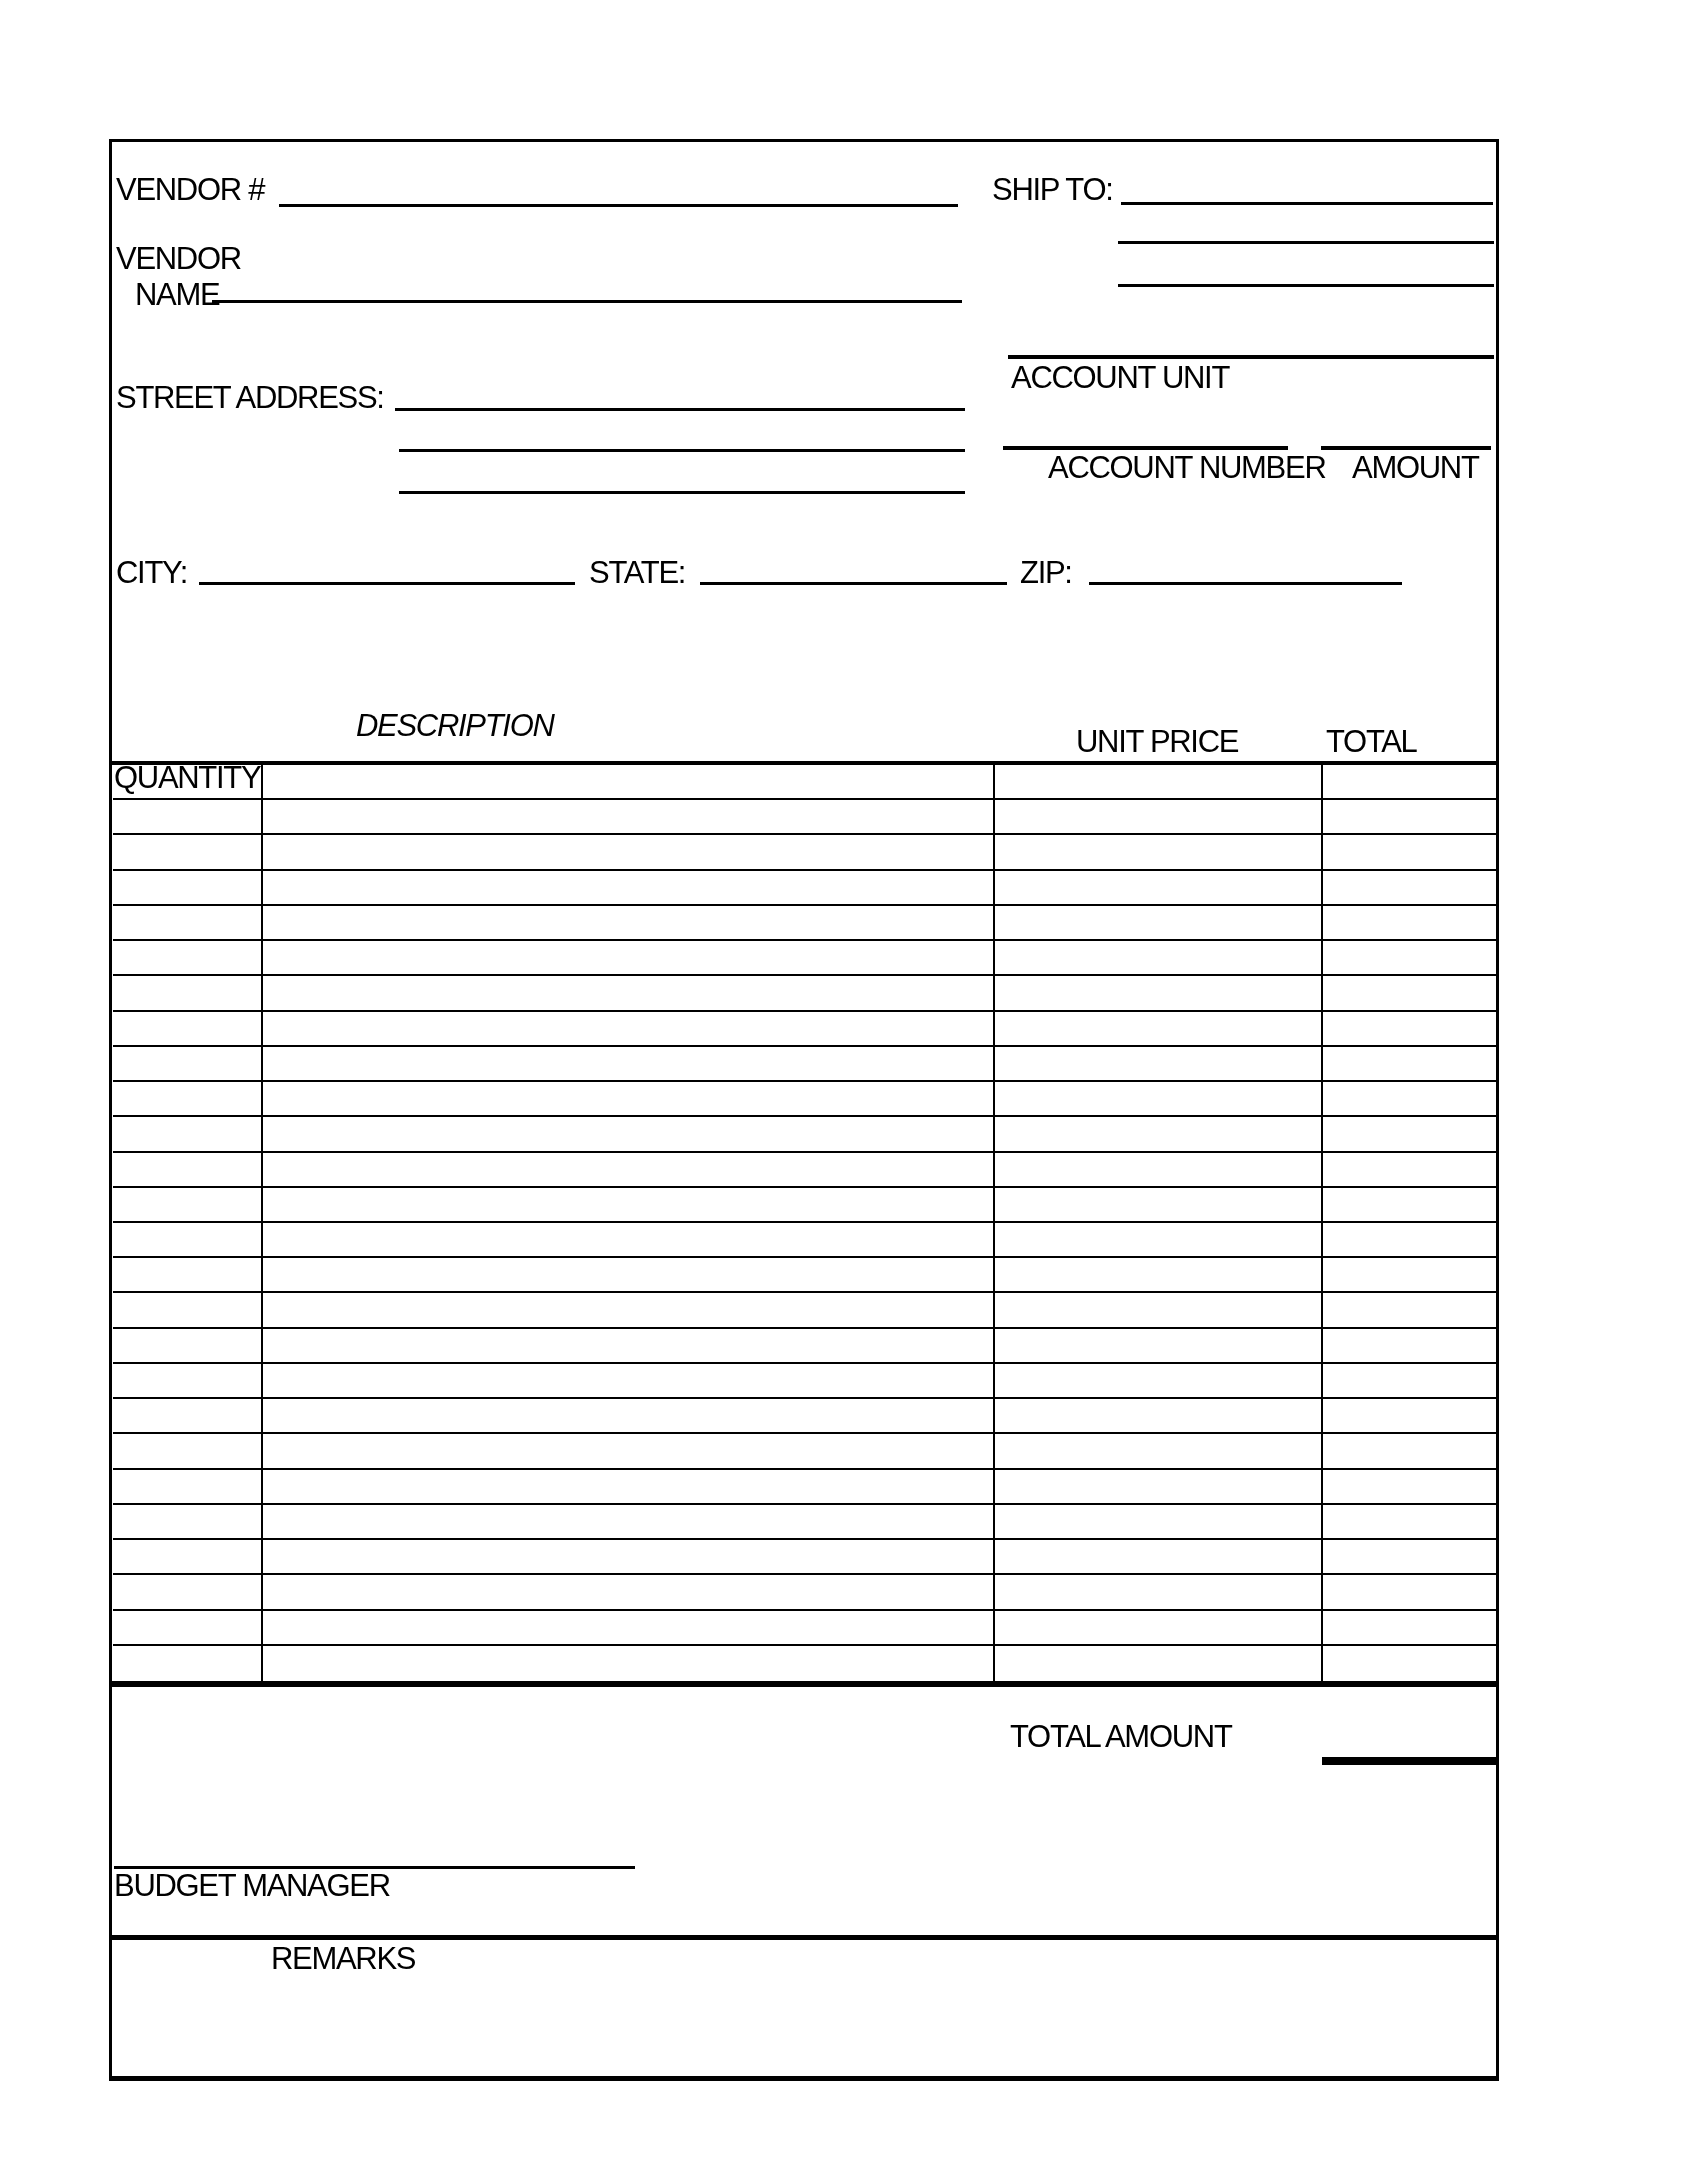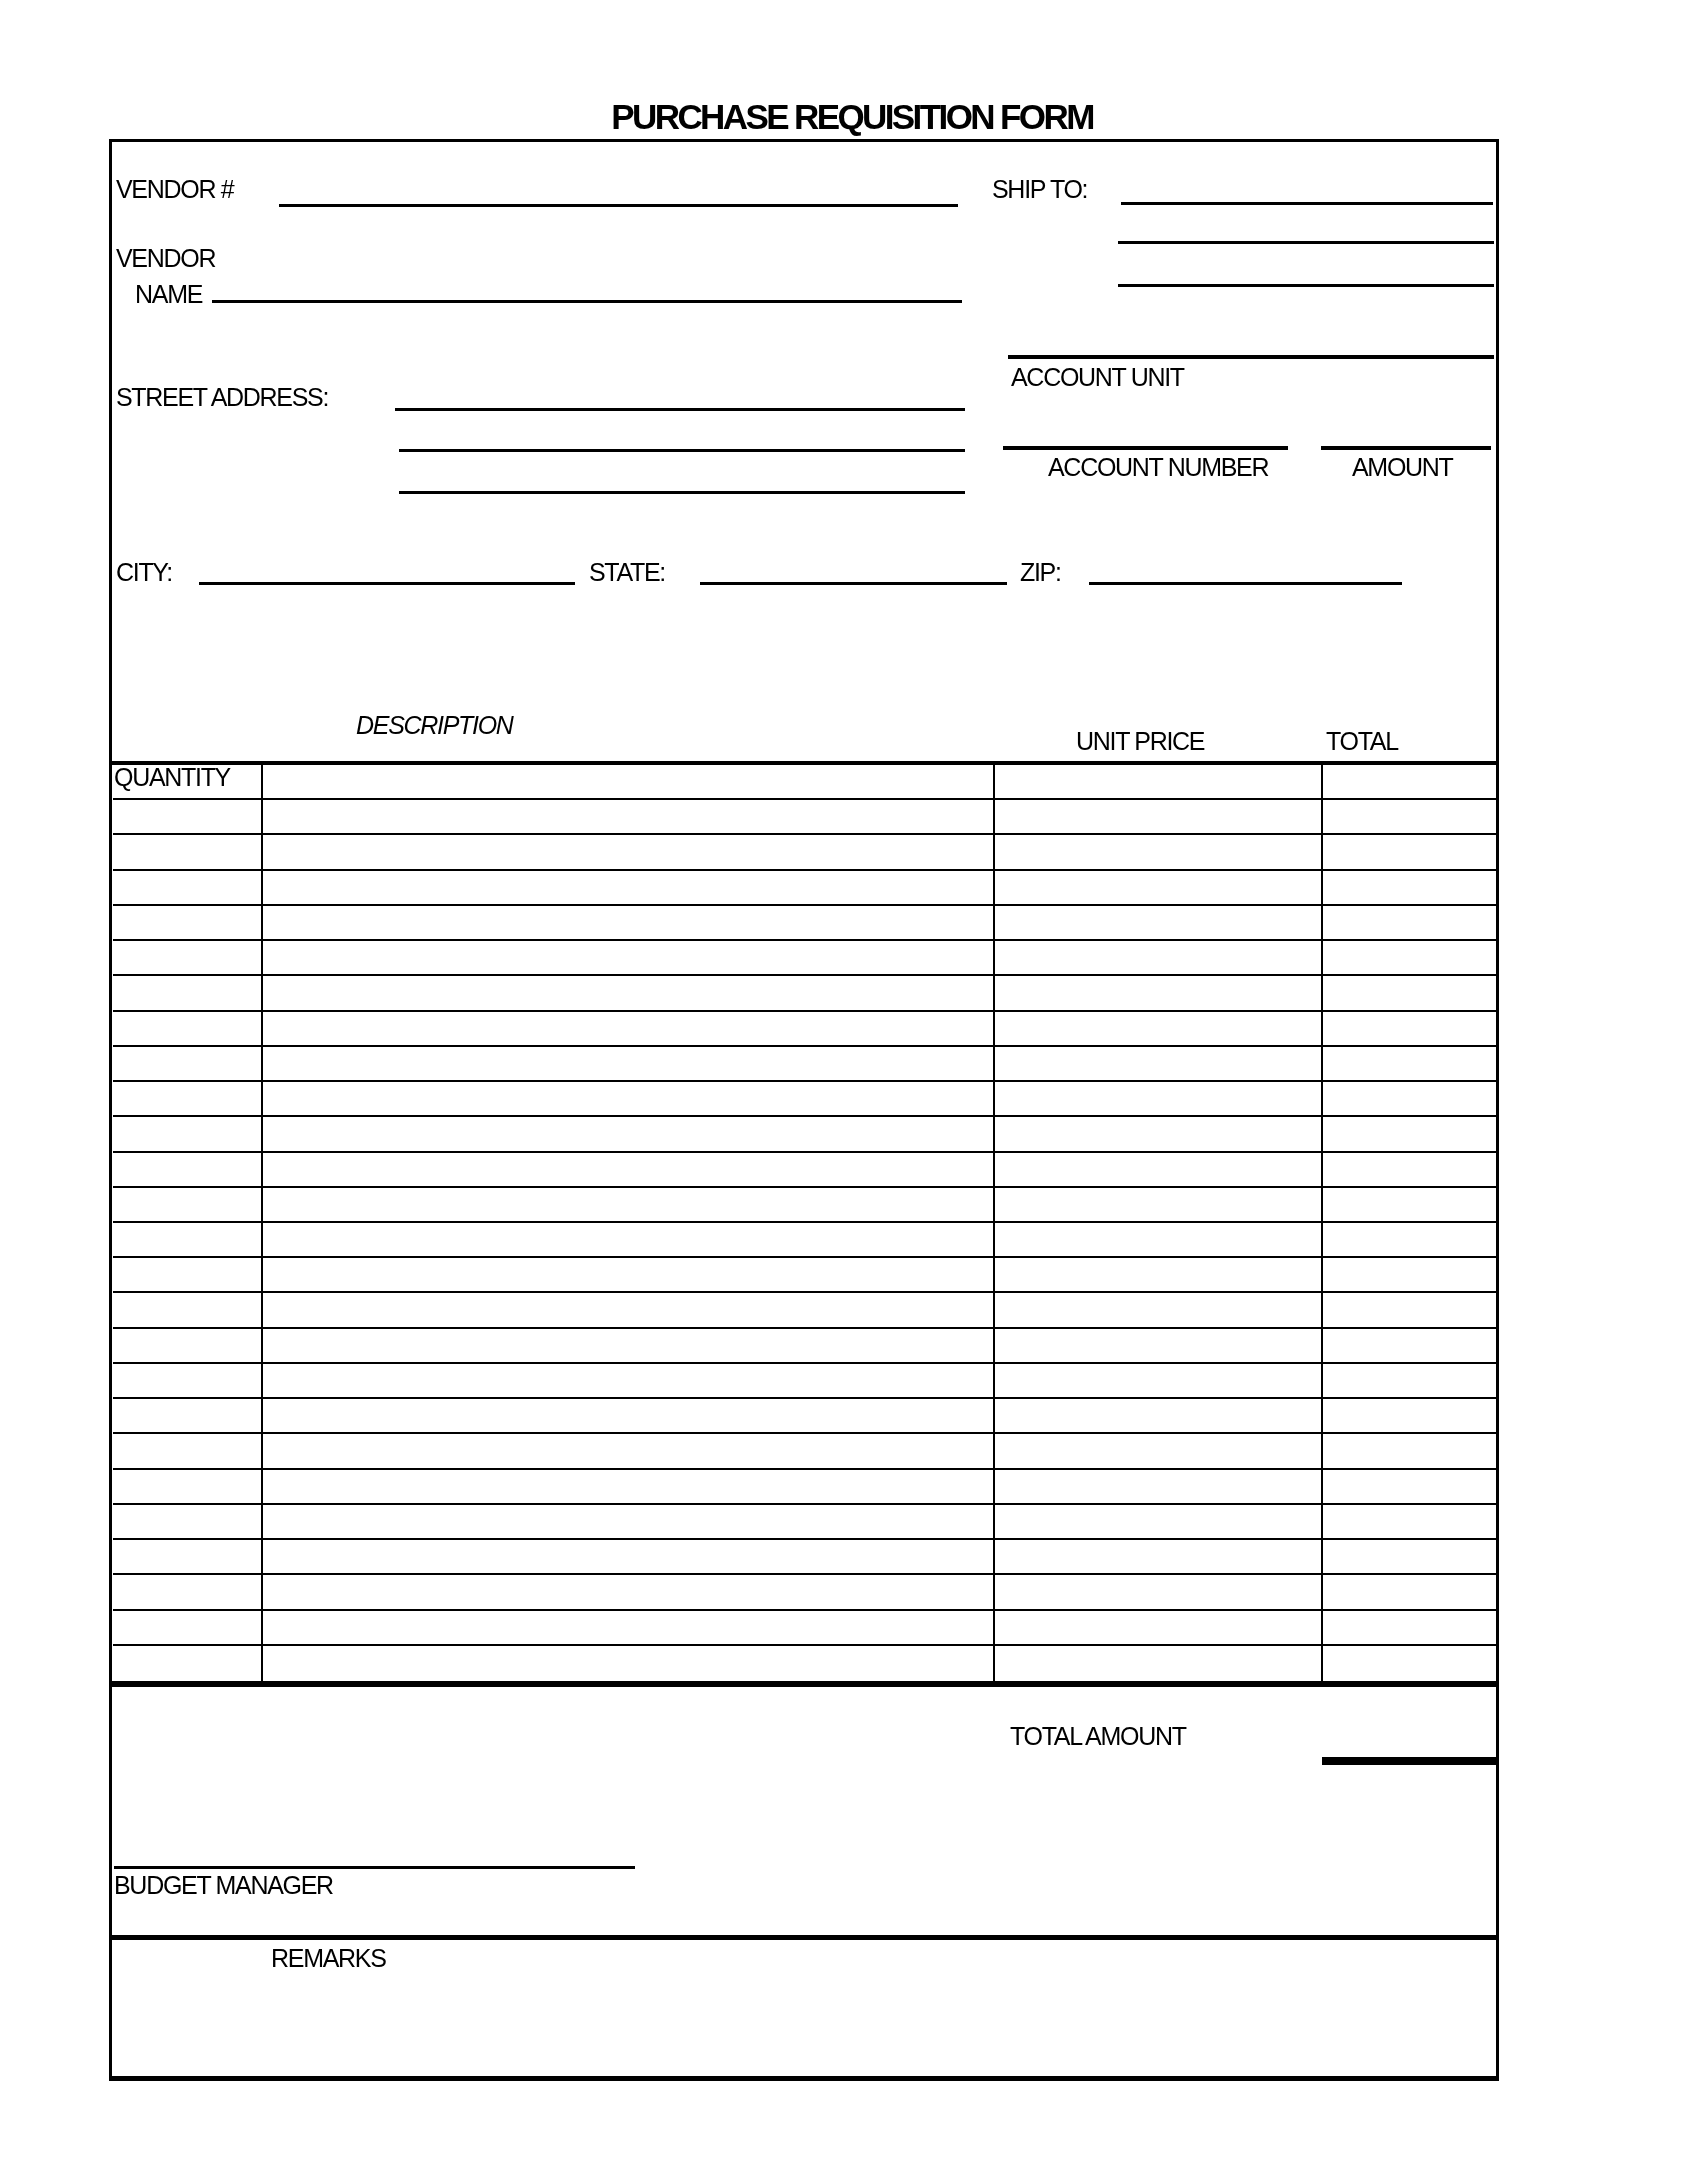--- a/index.html
+++ b/index.html
@@ -7,21 +7,21 @@
     position:relative; width:1687px; height:2184px;
     background:#ffffff; overflow:hidden;
     font-family:"Liberation Sans", sans-serif; color:#000;
   }
   .title {
     position:absolute; left:568px; top:99px; width:568px;
     text-align:center; font-size:35px; line-height:35px;
     font-weight:700; letter-spacing:-2.6px; white-space:nowrap;
   }
   .label {
-    position:absolute; font-size:25px; line-height:31px;
+    position:absolute; font-size:31px; line-height:31px;
     letter-spacing:-1.3px; white-space:nowrap;
   }
   .form-box {
     position:absolute; left:109px; top:139px; width:1390px; height:1942px;
     box-sizing:border-box; border:3.5px solid #000; border-bottom-width:5.2px;
     background:transparent;
   }
   .fill-line { position:absolute; height:2.6px; background:#000; }
   .fill-line.t4 { height:3.5px; }
   .bar { position:absolute; background:#000; }
@@ -37,21 +37,20 @@
   }
   .cell.last-col { border-right:none; }
   .cell.last-row { border-bottom:none; }
   .remarks-area { position:absolute; left:113px; top:1976px; width:1383px; height:96px; }
 </style>
 </head>
 <body>
 
 <div class="page">
 
-  <div class="title">PURCHASE REQUISITION FORM</div>
 
   <div class="form-box"></div>
 
   <div class="label" style="left:116px; top:174px;">VENDOR #</div>
   <div class="fill-line" style="left:279px; top:204px; width:679px;"></div>
 
   <div class="label" style="left:116px; top:243px;">VENDOR</div>
   <div class="label" style="left:116px; top:279px;margin-left:19px;">NAME</div>
   <div class="fill-line" style="left:212px; top:300px; width:750px;"></div>
 

